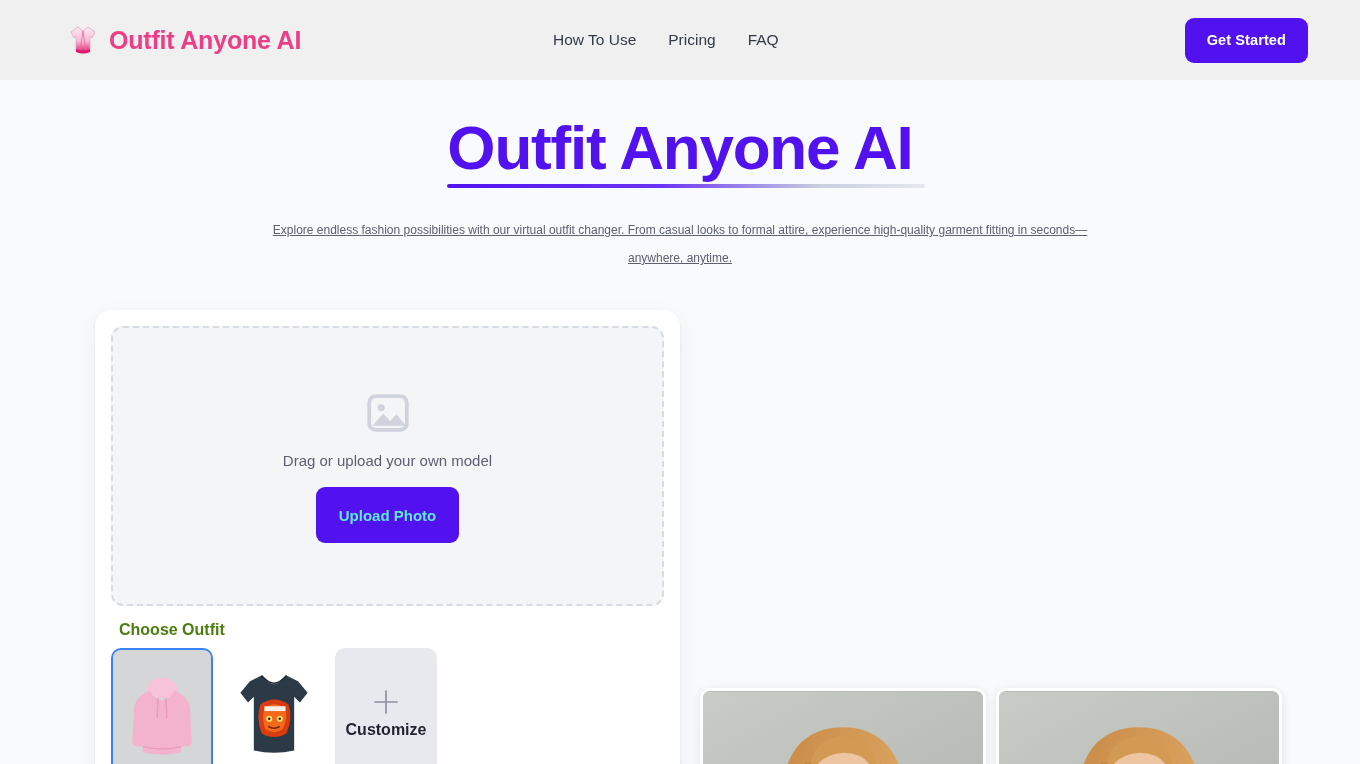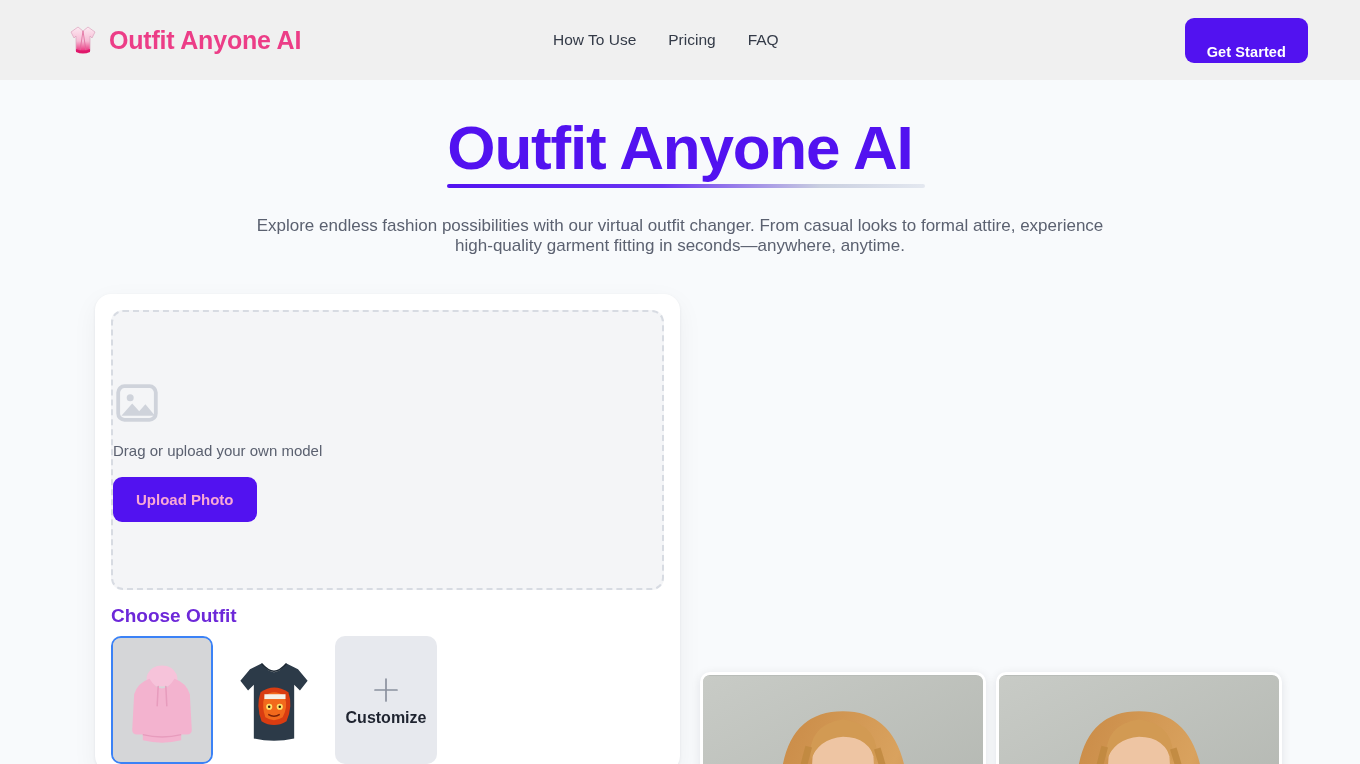--- a/index.html
+++ b/index.html
@@ -60,21 +60,21 @@
   .nav-item + .nav-item { margin-left: 32px; }
   .cta-btn {
     position: absolute;
     right: 52px;
     background: #5212f0;
     color: #ffffff;
     font-size: 14.5px;
     font-weight: bold;
     border: none;
     border-radius: 9px;
-    padding: 12px 22px;
+    padding: 0 22px;
     height: 45px;
     line-height: 45px;
     cursor: pointer;
     letter-spacing: 0.1px;
     font-family: "Liberation Sans", sans-serif;
   }
 
   
   .hero {
     text-align: center;
@@ -95,24 +95,25 @@
     content: "";
     position: absolute;
     left: 0; right: -12px; bottom: 4px;
     height: 4px;
     background: linear-gradient(90deg, #5212f0 0%, #6b35f2 45%, #c9cfe0 78%, #e4e8f0 100%);
     border-radius: 2px;
   }
   .hero-sub {
     margin: 24px auto 0;
     width: 860px;
-    font-size: 17px;
-    line-height: 20px;
+    font-size: 12px;
+    line-height: 28px;
     color: #5b6170;
     font-weight: 400;
+    text-decoration: underline;
   }
 
   
   .stage {
     position: relative;
     margin-top: 38px;
     height: 478px;
   }
 
   
@@ -128,48 +129,48 @@
   }
   .dropzone {
     margin: 0 auto;
     width: 553px;
     height: 280px;
     border: 2px dashed #d7dbe2;
     border-radius: 12px;
     background: #f4f5f7;
     display: flex;
     flex-direction: column;
-    align-items: flex-start;
+    align-items: center;
     justify-content: center;
     cursor: pointer;
   }
   .img-icon { width: 48px; height: 48px; display: block; }
   .dz-text {
     margin-top: 15px;
     font-size: 15px;
     color: #5b6170;
   }
   .upload-btn {
     margin-top: 18px;
     background: #5212f0;
-    color: #f9a8d4;
+    color: #5eead4;
     border: none;
     border-radius: 9px;
-    height: 45px;
+    height: 56px;
     padding: 0 23px;
     font-size: 15px;
     font-weight: bold;
     cursor: pointer;
     font-family: "Liberation Sans", sans-serif;
   }
   .choose-label {
-    margin: 15px 0 0 0;
-    font-size: 19px;
-    font-weight: bold;
-    color: #6d28d9;
+    margin: 15px 0 0 8px;
+    font-size: 16px;
+    font-weight: bold;
+    color: #4d7c0f;
   }
   .outfits {
     margin-top: 9px;
     display: flex;
     gap: 10px;
   }
   .outfit {
     width: 102px; height: 128px;
     border-radius: 10px;
     background: #d5d6d8;

